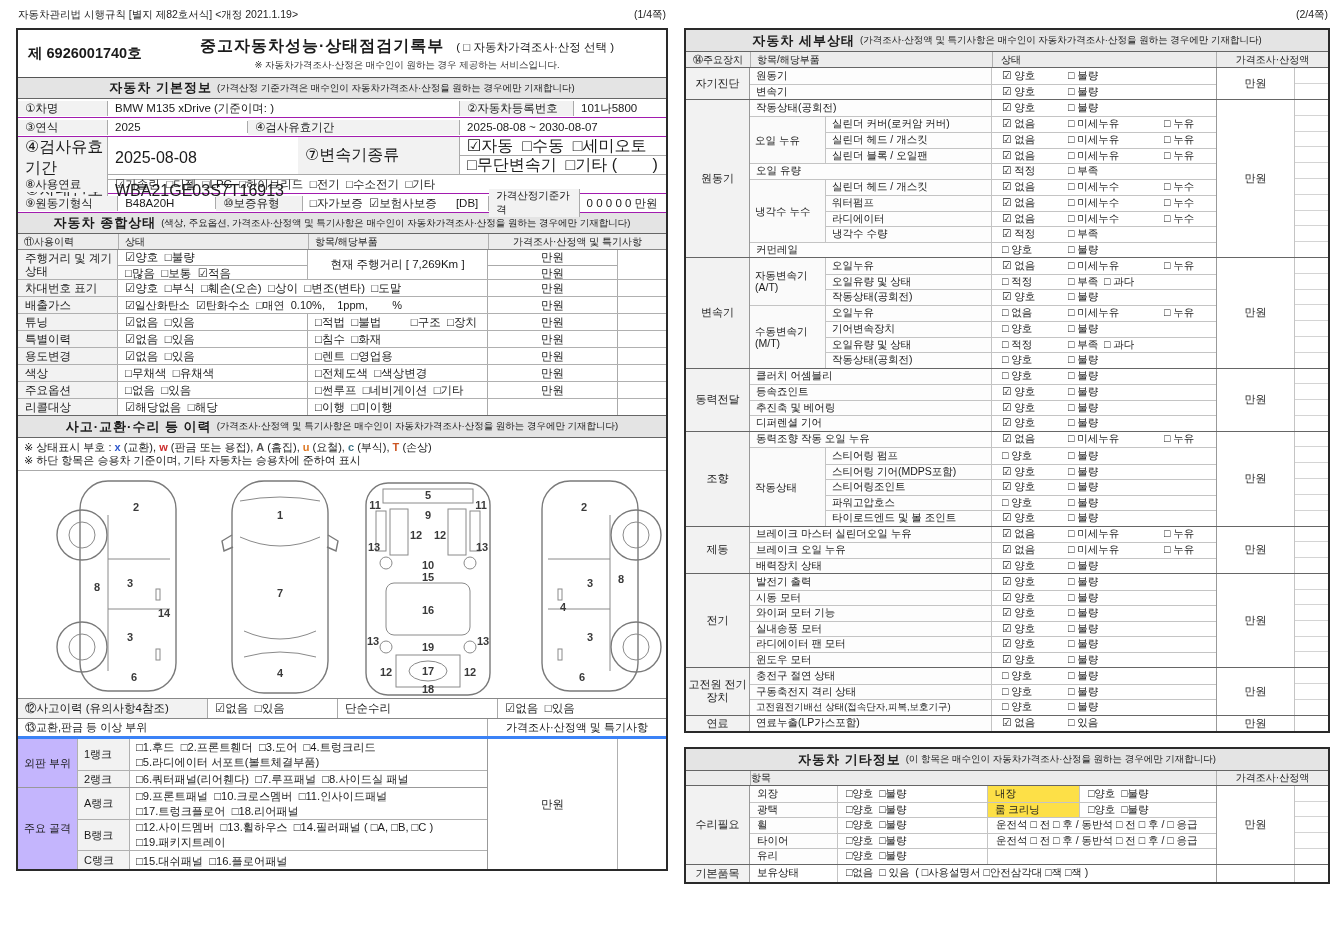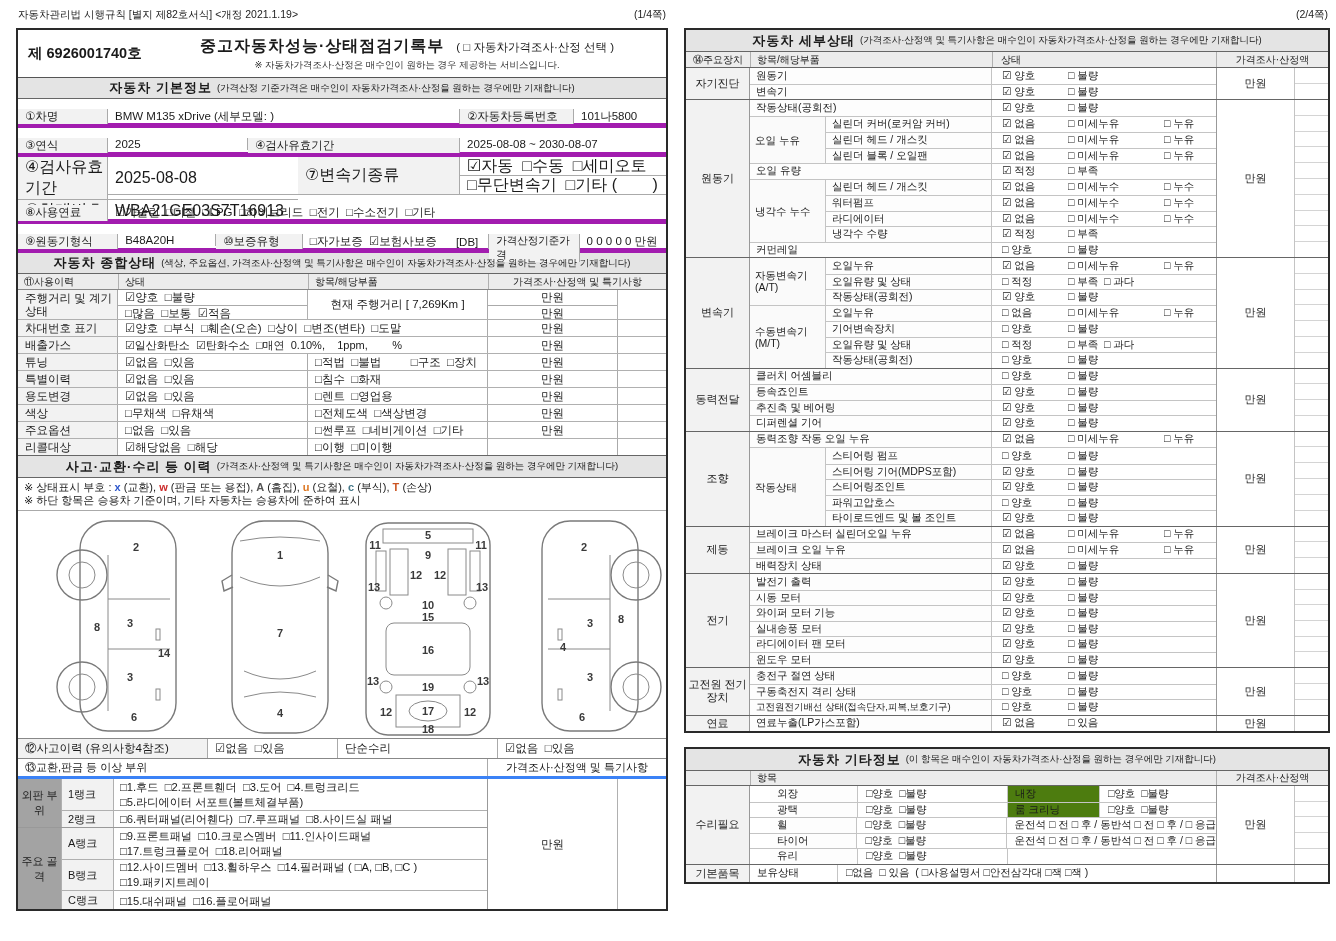--- a/index.html
+++ b/index.html
@@ -16,21 +16,21 @@
   .docno { width:170px; display:flex; align-items:center; padding-left:10px; font-weight:bold; font-size:14.5px; }
   .titlemid { flex:1; display:flex; flex-direction:column; justify-content:center; align-items:center; padding-right:40px; }
   .tmain { font-weight:bold; font-size:16px; letter-spacing:1px; }
   .topt { font-size:11.5px; margin-left:12px; }
   .tnote { font-size:9.5px; color:#333; margin-top:2px; }
   
   .band { height:21px; background:#e4e4e4; display:flex; align-items:center; justify-content:center; border-bottom:1px solid #666; }
   .band b { font-size:13px; letter-spacing:1px; }
   .band span.note { font-size:9.5px; font-weight:normal; margin-left:5px; }
   
-  .brow { display:flex; height:19px; align-items:flex-start; font-size:11.5px; border-bottom:5px solid #a21caf;margin-top:10px; }
+  .brow { display:flex; height:19px; align-items:center; font-size:11.5px; border-bottom:1px solid #a21caf; }
   .brow:last-child { border-bottom:1px solid #666; }
   .cell { display:flex; align-items:center; padding-left:7px; border-right:1px solid #aaa; overflow:hidden; }
   .cell:last-child { border-right:none; }
   .lab { background:#f2f2f2; }
   .blk2 { display:flex; border-bottom:1px solid #aaa; }
   .stack { display:flex; flex-direction:column; }
   .stack > div { flex:1; display:flex; align-items:center; }
   .stack > div + div { border-top:1px solid #aaa; }
   
   .ohead { display:flex; height:16px; background:#ececec; font-size:10px; border-bottom:1px solid #888; align-items:center; }
@@ -39,21 +39,21 @@
   .between { justify-content:space-between; padding-right:10px; }
   
   .notes { font-size:11px; padding:3px 6px; border-bottom:1px solid #aaa; line-height:13px; }
   .diagbox { height:228px; border-bottom:1px solid #888; }
   .accrow { display:flex; height:20px; font-size:11.5px; border-bottom:1px solid #888; align-items:stretch; }
   .xhead { display:flex; height:20px; font-size:11px; border-bottom:3px solid #3b82f6; align-items:stretch; }
   .xblock { display:flex; }
   .xleft { width:470px; border-right:1px solid #999; }
   .pgrp { display:flex; }
   .pgrp + .pgrp { border-top:1px solid #999; }
-  .pgl { width:44px; background:#a3a3a3; border-right:1px solid #b0b0b0; display:flex; align-items:center; justify-content:center; text-align:center; font-size:11px; }
+  .pgl { width:60px; background:#c4b5fd; border-right:1px solid #b0b0b0; display:flex; align-items:center; justify-content:center; text-align:center; font-size:11px; }
   .pranks { flex:1; display:flex; flex-direction:column; }
   .prow { display:flex; }
   .prow + .prow { border-top:1px solid #b0b0b0; }
   .prk { width:52px; background:#f2f2f2; border-right:1px solid #b0b0b0; display:flex; align-items:center; padding-left:6px; font-size:11px; }
   .ptxt { flex:1; display:flex; flex-direction:column; justify-content:flex-end; padding-left:6px; font-size:11.2px; }
   .ptxt div { line-height:15px; white-space:pre; }
   .xprice { width:130px; border-right:1px solid #b0b0b0; display:flex; align-items:center; justify-content:center; font-size:11.5px; }
   .xblank { width:48px; }
   
   .dhead { display:flex; height:16px; background:#ececec; font-size:10px; border-bottom:1px solid #666; align-items:center; }
@@ -74,23 +74,23 @@
   .stc .seg0 { width:66px; }
   .stc .seg1 { width:96px; }
   .stc .seg2 { flex:1; }
   .gp { width:78px; border-left:1px solid #999; display:flex; align-items:center; justify-content:center; font-size:11px; }
   .gb { width:34px; border-left:1px solid #c4c4c4; display:flex; flex-direction:column; }
   .gb i { flex:1; display:block; }
   .gb i + i { border-top:1px solid #d4d4d4; }
   
   .om { width:466px; display:flex; flex-direction:column; }
   .om > * + * { border-top:1px solid #c4c4c4; }
-  .oc1 { width:88px; border-right:1px solid #c4c4c4; display:flex; align-items:center; padding-left:7px; font-size:10.5px; background:#fdfdfd;margin-left:20px; }
+  .oc1 { width:88px; border-right:1px solid #c4c4c4; display:flex; align-items:center; padding-left:7px; font-size:10.5px; background:#fdfdfd; }
   .oc2 { width:150px; border-right:1px solid #c4c4c4; display:flex; align-items:center; padding-left:8px; font-size:10.5px; white-space:pre; }
-  .oc3 { width:92px; border-right:1px solid #c4c4c4; display:flex; align-items:center; padding-left:7px; font-size:10.5px; background:#4d7c0f; }
+  .oc3 { width:92px; border-right:1px solid #c4c4c4; display:flex; align-items:center; padding-left:7px; font-size:10.5px; background:#fde047;font-family:Liberation Serif, serif; }
   .oc4 { flex:1; display:flex; align-items:center; padding-left:8px; font-size:10.5px; white-space:pre; }
   .itemsrow .r2c { display:flex; align-items:center; font-size:10.5px; white-space:pre; }
   svg text { font-family:"Liberation Sans","DejaVu Sans",sans-serif; font-size:11px; font-weight:bold; fill:#3a3a3a; text-anchor:middle; }
   svg .ln { stroke:#7a7a7a; fill:none; stroke-width:1.4; }
   svg .thin { stroke:#8a8a8a; fill:none; stroke-width:1; }
 </style>
 </head>
 <body>
 
 <div class="page" id="page1">
@@ -107,21 +107,21 @@
       </div>
     </div>
 
     <div class="band">
         <b>자동차 기본정보</b>
         <span class="note">(가격산정 기준가격은 매수인이 자동차가격조사·산정을 원하는 경우에만 기재합니다)</span>
       </div>
 
     <div class="brow">
       <div class="cell lab" style="width:90px">①차명</div>
-      <div class="cell pre" style="width:352px">BMW M135 xDrive (세부모델: )</div>
+      <div class="cell pre" style="width:352px">BMW M135 xDrive (기준이며: )</div>
       <div class="cell lab" style="width:114px">②자동차등록번호</div>
       <div class="cell" style="width:92px">101나5800</div>
     </div>
     <div class="brow">
       <div class="cell lab" style="width:90px">③연식</div>
       <div class="cell" style="width:140px">2025</div>
       <div class="cell lab" style="width:212px">④검사유효기간</div>
       <div class="cell pre" style="width:206px">2025-08-08 ~ 2030-08-07</div>
     </div>
     <div class="blk2" style="height:38px">
@@ -866,21 +866,21 @@
     </div>
   </div>
 
   <div class="tbl" style="margin-top:14px">
     <div class="band" style="height:22px">
         <b>자동차 기타정보</b>
         <span class="note">(이 항목은 매수인이 자동차가격조사·산정을 원하는 경우에만 기재합니다)</span>
       </div>
     <div class="dhead" style="height:15px">
       <div style="width:64px"></div>
-      <div style="width:466px;padding-left:6px;border-left:1px solid #b0b0b0;height:100%;display:flex;align-items:center">항목</div>
+      <div style="width:466px;border-left:1px solid #b0b0b0;height:100%;display:flex;align-items:center">항목</div>
       <div style="flex:1;border-left:1px solid #b0b0b0;height:100%;display:flex;align-items:center;justify-content:center">가격조사·산정액</div>
     </div>
     <div class="grp">
       <div class="gn">수리필요</div>
       <div class="om">
         <div class="r">
             <div class="oc1">외장</div>
             <div class="oc2">□양호  □불량</div>
             <div class="oc3">내장</div>
             <div class="oc4">□양호  □불량</div>

